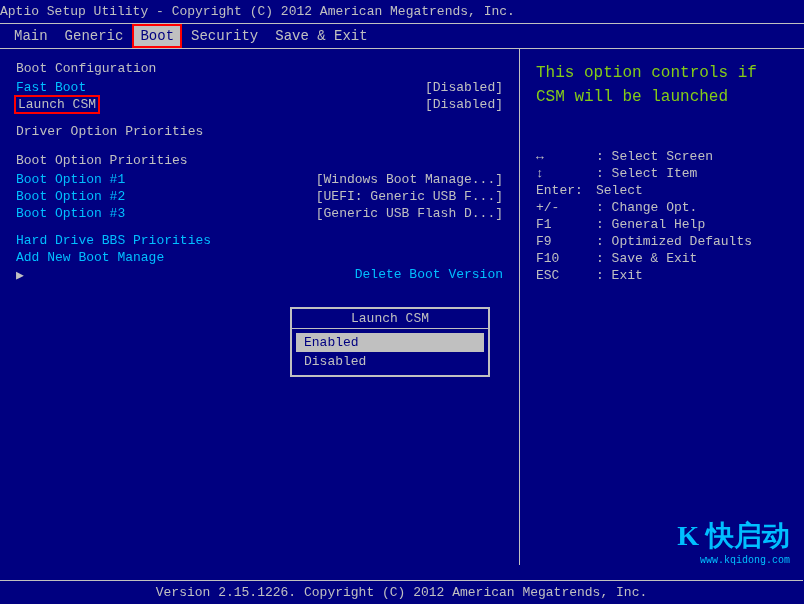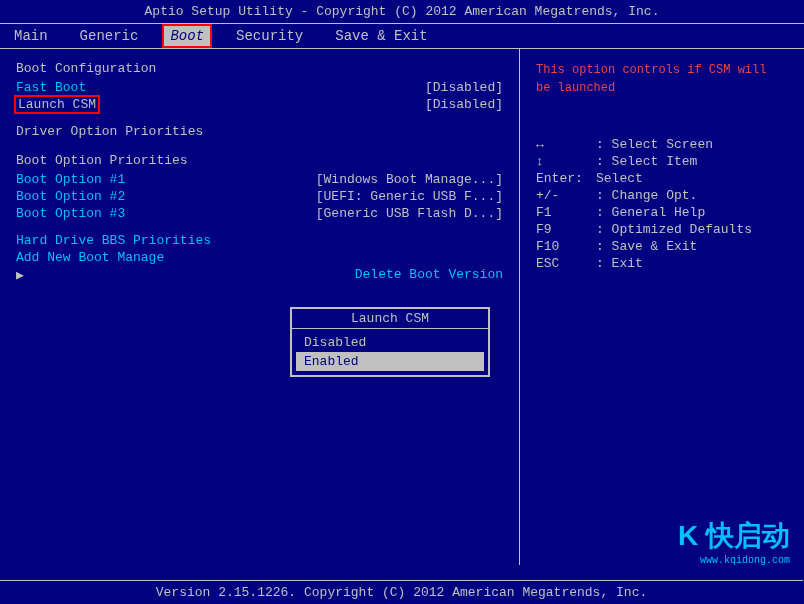--- a/index.html
+++ b/index.html
@@ -10,45 +10,44 @@
       font-family: 'Courier New', monospace;
       font-size: 14px;
       color: #c0c0c0;
       overflow: hidden;
     }
 
     
     .title-bar {
       background: #000080;
       color: #c0c0c0;
-      text-align: center;
+      text-align: left;
       padding: 4px 0;
       border-bottom: 1px solid #c0c0c0;
       font-size: 13px;
     }
 
     
     .menu-bar {
       background: #000080;
       display: flex;
       flex-direction: row;
       padding: 2px 8px;
-      gap: 20px;
+      gap: 5px;
       border-bottom: 1px solid #c0c0c0;
     }
     .menu-item {
       color: #c0c0c0;
       padding: 2px 6px;
       cursor: pointer;
     }
     .menu-item.active {
       background: #c0c0c0;
       color: #000080;
       outline: 2px solid #ff0000;
-      font-style: italic;
     }
 
     
     .main-area {
       display: flex;
       flex-direction: row;
       height: calc(604px - 32px - 28px - 28px);
     }
 
     
@@ -97,22 +96,22 @@
     }
 
     
     .right-panel {
       width: 284px;
       padding: 12px 16px;
       font-size: 13px;
       color: #c0c0c0;
     }
     .help-text {
-      color: #ef4444;
-      font-size: 12px;
+      color: #84cc16;
+      font-size: 16px;
       line-height: 1.5;
     }
 
     .keys-section {
       margin-top: 40px;
     }
     .key-row {
       display: flex;
       font-size: 13px;
       margin-bottom: 2px;
@@ -240,22 +239,22 @@
     </div>
     <div class="setting-row">
       <span style="color:#c0c0c0; margin-right:4px;">▶</span>
       <span class="clickable-label">Delete Boot Version</span>
     </div>
 
     <div class="popup-overlay">
       <div class="popup">
         <div class="popup-title">Launch CSM</div>
         <div class="popup-content">
+          <div class="popup-option selected">Enabled</div>
           <div class="popup-option normal">Disabled</div>
-          <div class="popup-option selected">Enabled</div>
         </div>
       </div>
     </div>
   </div>
 
   <div class="right-panel">
     <div class="help-text">This option controls if CSM will be launched</div>
 
     <div class="keys-section">
       <div class="key-row">
@@ -288,19 +287,19 @@
       </div>
       <div class="key-row">
         <span class="key-col1">ESC</span>
         <span class="key-col2">: Exit</span>
       </div>
     </div>
   </div>
 </div>
 
 <div style="position:absolute; bottom:38px; right:14px; display:flex; flex-direction:column; align-items:flex-end;">
-  <span style="color:#00bfff; font-size:28px; font-weight:bold; font-family:Liberation Sans, sans-serif;">K 快启动</span>
+  <span style="color:#00bfff; font-size:28px; font-weight:bold; font-family:Liberation Serif, serif;">K 快启动</span>
   <span style="color:#00bfff; font-size:10px;">www.kqidong.com</span>
 </div>
 
 <div class="bottom-bar">
   <span>Version 2.15.1226. Copyright (C) 2012 American Megatrends, Inc.</span>
 </div>
 
 </body></html>

